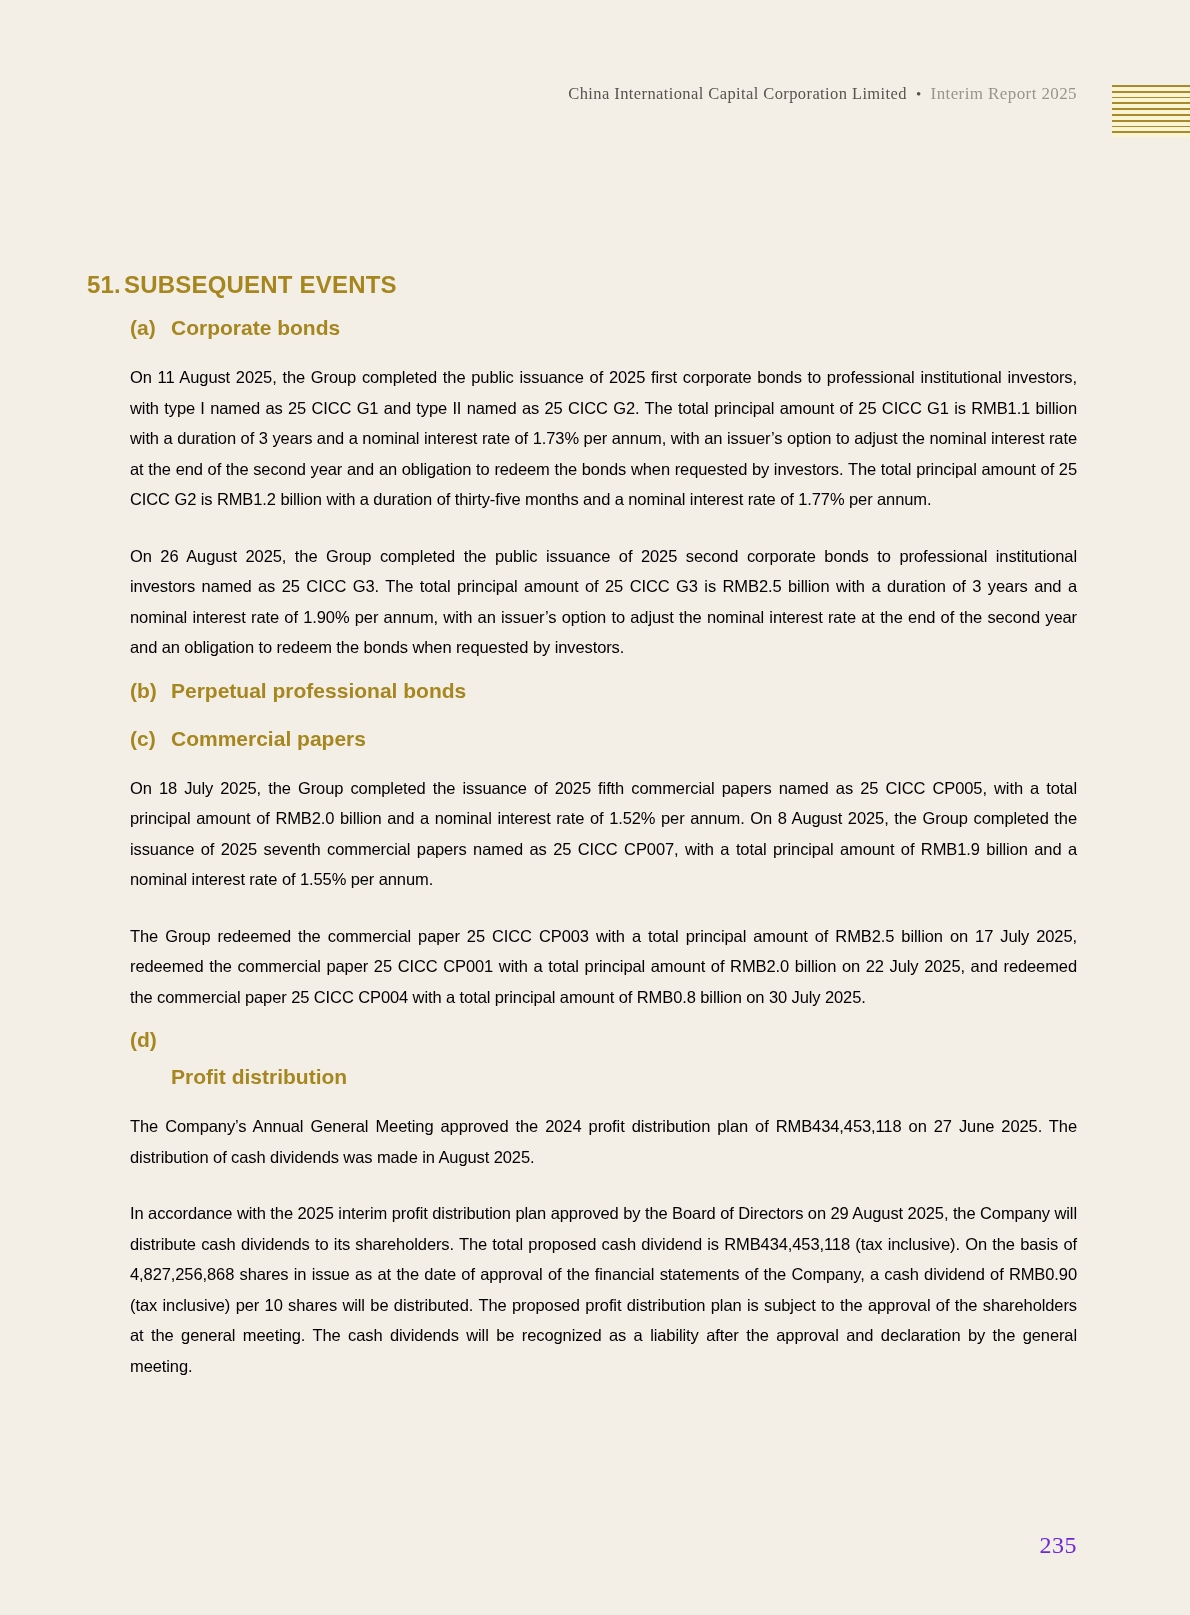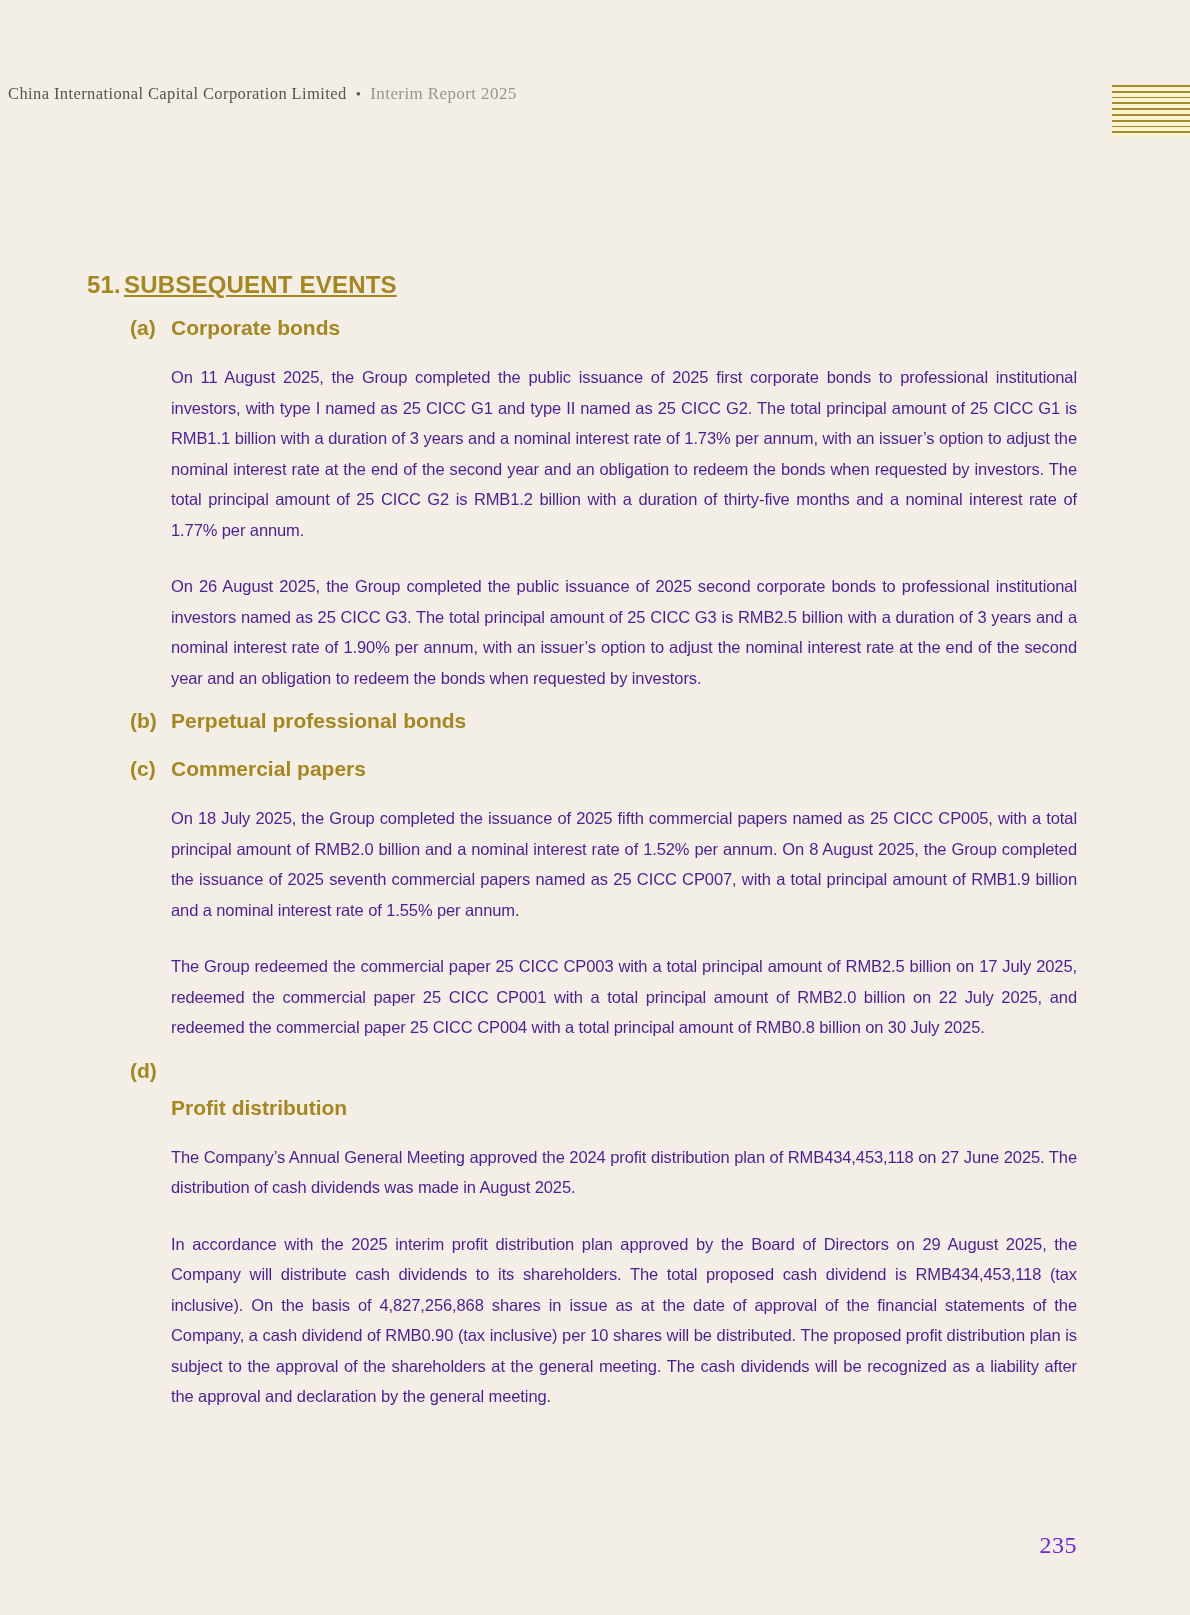--- a/index.html
+++ b/index.html
@@ -10,20 +10,21 @@
     position: relative;
     background: #f4efe6;
     font-family: "Liberation Sans", sans-serif;
     overflow: hidden;
   }
   .page-header {
     position: absolute;
     top: 84px;
     left: 0;
     width: 1077px;
+    text-align: right;
     font-family: "Liberation Serif", serif;
     font-size: 16.5px;
     color: #56544d;
     letter-spacing: 0.4px;
     white-space: nowrap;
     padding-left: 8px;
   }
   .page-header .bullet { margin: 0 9px; color: #56544d; font-size: 15px; }
   .page-header .report { color: #98958d; font-size: 17px; }
   .stripes {
@@ -58,25 +59,24 @@
   .subhead {
     display: flex;
     font-size: 21px;
     font-weight: bold;
     line-height: 28px;
     color: #a6861e;
     margin-bottom: 20px;
   }
   .sublabel { width: 41px; flex-shrink: 0; }
   .sub p {
-    margin-left: 41px;
     font-size: 16.5px;
     line-height: 30.5px;
     text-align: justify;
-    color: #4c1d95;
+    color: #000000;
     margin-bottom: 26px;
     letter-spacing: -0.1px;
   }
   .sub p:last-child { margin-bottom: 0; }
   .pagenum {
     position: absolute;
     top: 1532px;
     left: 0;
     width: 1077px;
     text-align: right;
@@ -92,21 +92,21 @@
 <header class="page-header">
   <span>China International Capital Corporation Limited</span><span class="bullet">•</span><span class="report">Interim Report 2025</span>
 </header>
 
 <div class="stripes"></div>
 
 <main class="content">
 
   <div class="h1row">
     <span class="h1num">51.</span>
-    <h1 style="font-size:inherit;text-decoration:underline;">SUBSEQUENT EVENTS</h1>
+    <h1 style="font-size:inherit;">SUBSEQUENT EVENTS</h1>
   </div>
 
   <section class="sub">
     <div class="subhead">
       <span class="sublabel">(a)</span>
       <h2 style="font-size:inherit;">Corporate bonds</h2>
     </div>
     <p>On 11 August 2025, the Group completed the public issuance of 2025 first corporate bonds to professional institutional investors, with type I named as 25 CICC G1 and type II named as 25 CICC G2. The total principal amount of 25 CICC G1 is RMB1.1 billion with a duration of 3 years and a nominal interest rate of 1.73% per annum, with an issuer’s option to adjust the nominal interest rate at the end of the second year and an obligation to redeem the bonds when requested by investors. The total principal amount of 25 CICC G2 is RMB1.2 billion with a duration of thirty-five months and a nominal interest rate of 1.77% per annum.</p>
     <p>On 26 August 2025, the Group completed the public issuance of 2025 second corporate bonds to professional institutional investors named as 25 CICC G3. The total principal amount of 25 CICC G3 is RMB2.5 billion with a duration of 3 years and a nominal interest rate of 1.90% per annum, with an issuer’s option to adjust the nominal interest rate at the end of the second year and an obligation to redeem the bonds when requested by investors.</p>
   </section>

